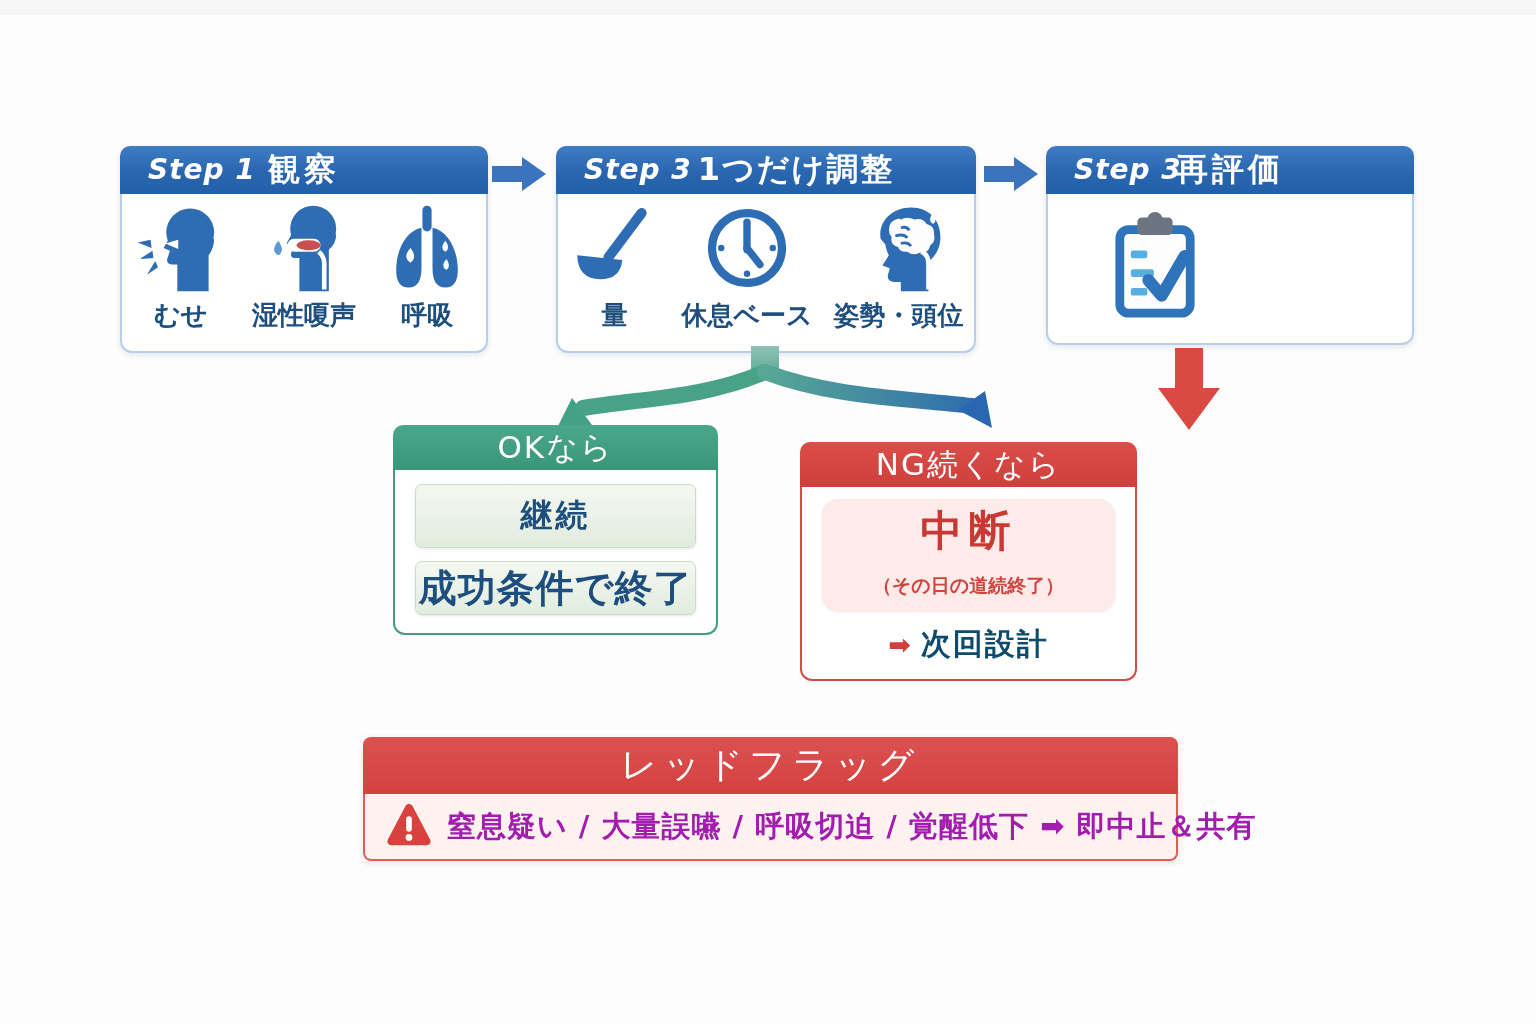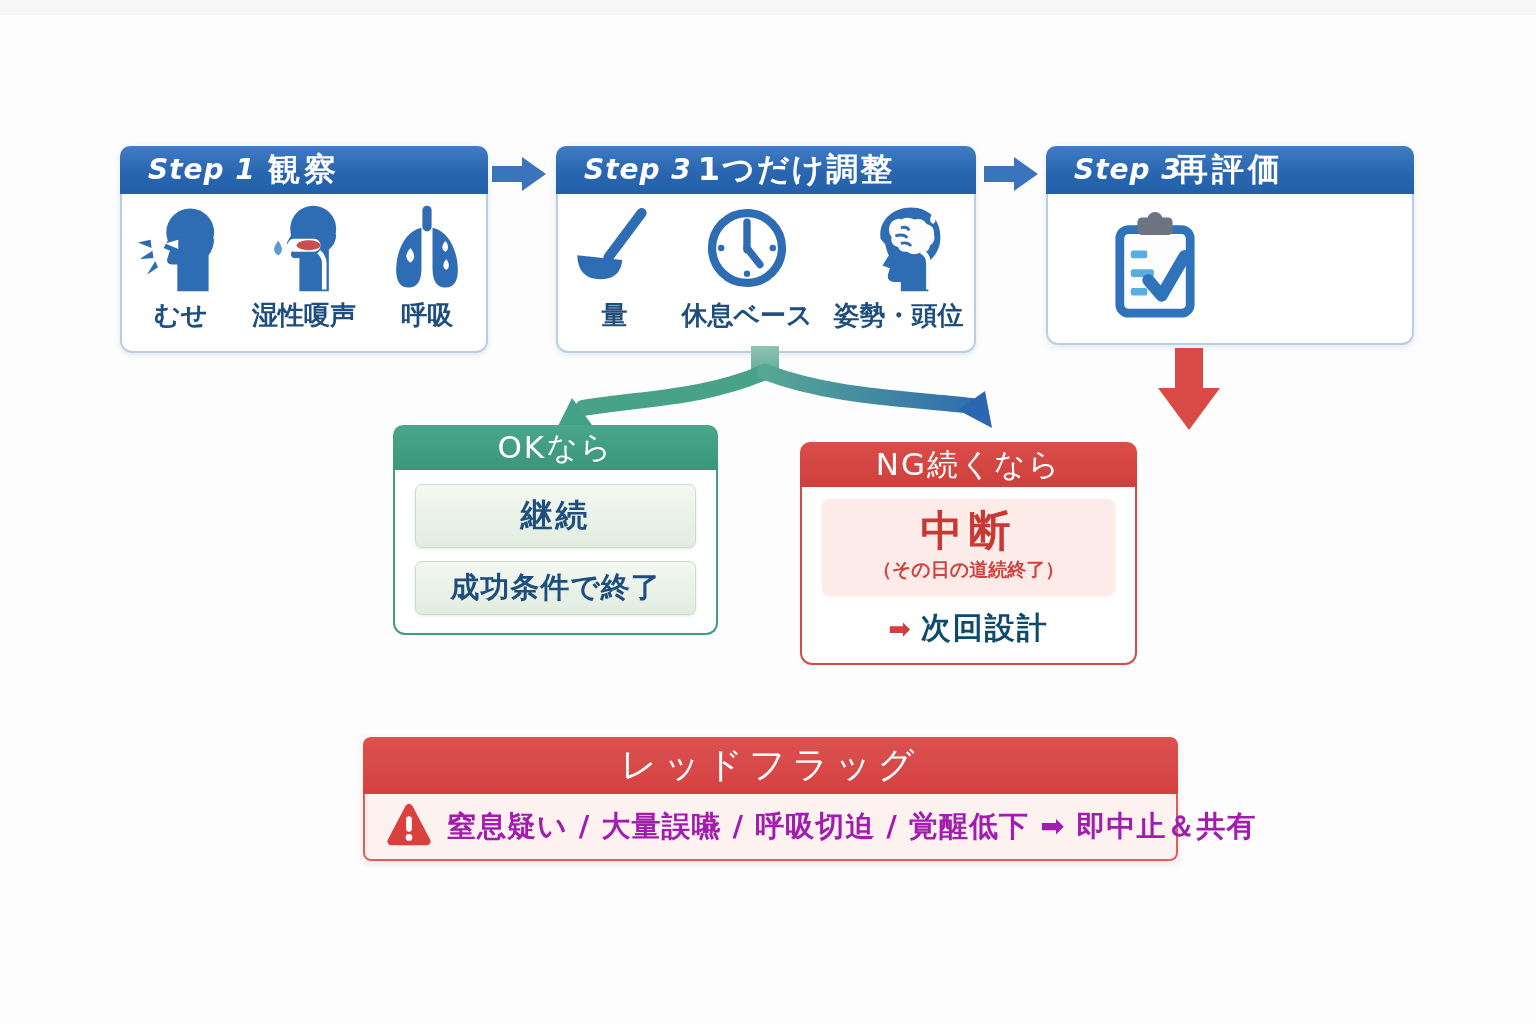--- a/index.html
+++ b/index.html
@@ -33,27 +33,27 @@
   }
   .ok-box{position:absolute;left:393px;top:410px;width:325px;}
   .ok-box .result-header{background:linear-gradient(180deg,#4ba78b 0%,#3a9678 100%);}
   .ok-body{background:#fff;border:2px solid #3f9e84;border-top:none;border-radius:0 0 12px 12px;
     padding:14px 20px 18px 20px;display:flex;flex-direction:column;gap:13px;}
   .ok-item{background:linear-gradient(180deg,#f4f8f1 0%,#e1ecdf 100%);
     border:1px solid #ccdccb;border-radius:7px;box-shadow:0 1px 3px rgba(60,100,80,.15);
     display:flex;align-items:center;justify-content:center;
     color:#1d4e7e;font-weight:bold;}
   .ok-item.first{height:62px;font-size:32px;letter-spacing:3px;}
-  .ok-item.second{height:52px;font-size:29px;letter-spacing:1px;}
+  .ok-item.second{height:52px;font-size:38px;letter-spacing:1px;}
   .ng-box{position:absolute;left:800px;top:427px;width:337px;}
   .ng-box .result-header{background:linear-gradient(180deg,#da4d48 0%,#cf403c 100%);}
   .ng-body{background:#fff;border:2px solid #d84a46;border-top:none;border-radius:0 0 12px 12px;
     padding:12px 20px 14px 20px;display:flex;flex-direction:column;align-items:center;}
-  .ng-main-card{width:100%;background:#fcebe8;border-radius:8px;padding:8px 0 12px 0;
-    display:flex;flex-direction:column;align-items:center;box-shadow:0 1px 3px rgba(150,60,50,.12);}
+  .ng-main-card{width:100%;background:#fcebe8;border-radius:16px;padding:8px 0 12px 0;
+    display:flex;flex-direction:column;align-items:center;box-shadow:0 1px 3px rgba(150,60,50,.12);gap:16px;}
   .ng-main{color:#c63934;font-weight:bold;font-size:42px;letter-spacing:6px;line-height:1.15;}
   .ng-note{color:#cf4440;font-weight:bold;font-size:19px;margin-top:2px;white-space:nowrap;}
   .ng-action{margin-top:13px;display:flex;align-items:center;gap:10px;}
   .ng-action-arrow{color:#d0403c;font-size:27px;font-weight:bold;line-height:1;}
   .ng-action-text{color:#0c4a6e;font-weight:bold;font-size:30px;letter-spacing:2px;}
   
   .flag-box{position:absolute;left:363px;top:722px;width:815px;box-shadow:0 2px 6px rgba(150,60,50,.15);}
   .flag-header{height:57px;background:linear-gradient(180deg,#db5251 0%,#d4413f 100%);
     border-radius:8px 8px 0 0;display:flex;align-items:center;justify-content:center;
     color:#fff;font-weight:normal;font-size:36px;letter-spacing:6px;}

